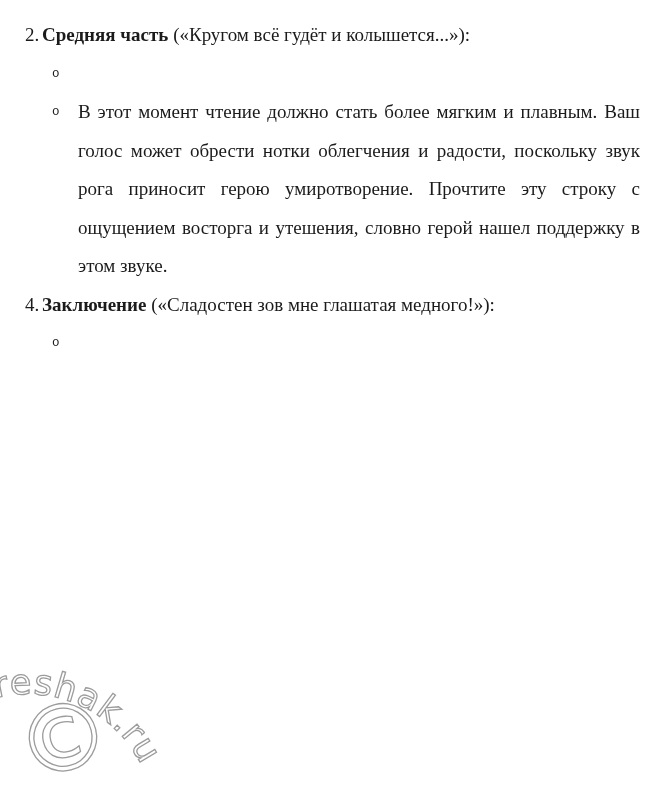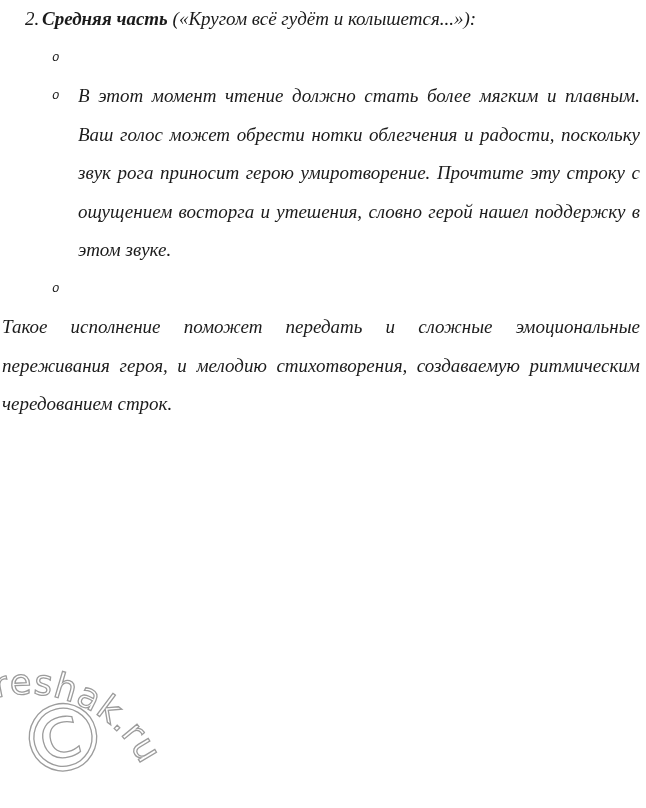--- a/index.html
+++ b/index.html
@@ -19,22 +19,21 @@
   }
   .watermark {
     position: absolute;
     left: 0;
     top: 628px;
     z-index: 0;
   }
   .doc {
     position: relative;
     z-index: 1;
-    padding-top: 0;
-    font-style: italic;
+    padding-top: 16px;
   }
   .item-head {
     padding-left: 25px;
     white-space: nowrap;
   }
   .num {
     display: inline-block;
     width: 17px;
   }
   .title {
@@ -87,20 +86,20 @@
   </div>
 
   <div class="item">
     <div class="bullet-row">
       <span class="marker">o</span>
       <p class="bullet-text">В этот момент чтение должно стать более мягким и плавным. Ваш голос может обрести нотки облегчения и радости, поскольку звук рога приносит герою умиротворение. Прочтите эту строку с ощущением восторга и утешения, словно герой нашел поддержку в этом звуке.</p>
     </div>
   </div>
 
   <div class="item">
+    <div class="item-head"><span class="num">4.</span><span class="title">Заключение</span><span class="subtitle"> («Сладостен зов мне глашатая медного!»):</span></div>
     <div class="bullet-row">
       <span class="marker">o</span>
     </div>
   </div>
 
-  <p class="closing">Такое исполнение поможет передать и сложные эмоциональные переживания героя, и мелодию стихотворения, создаваемую ритмическим чередованием строк.</p>
 
 </div>
 
 </body></html>

